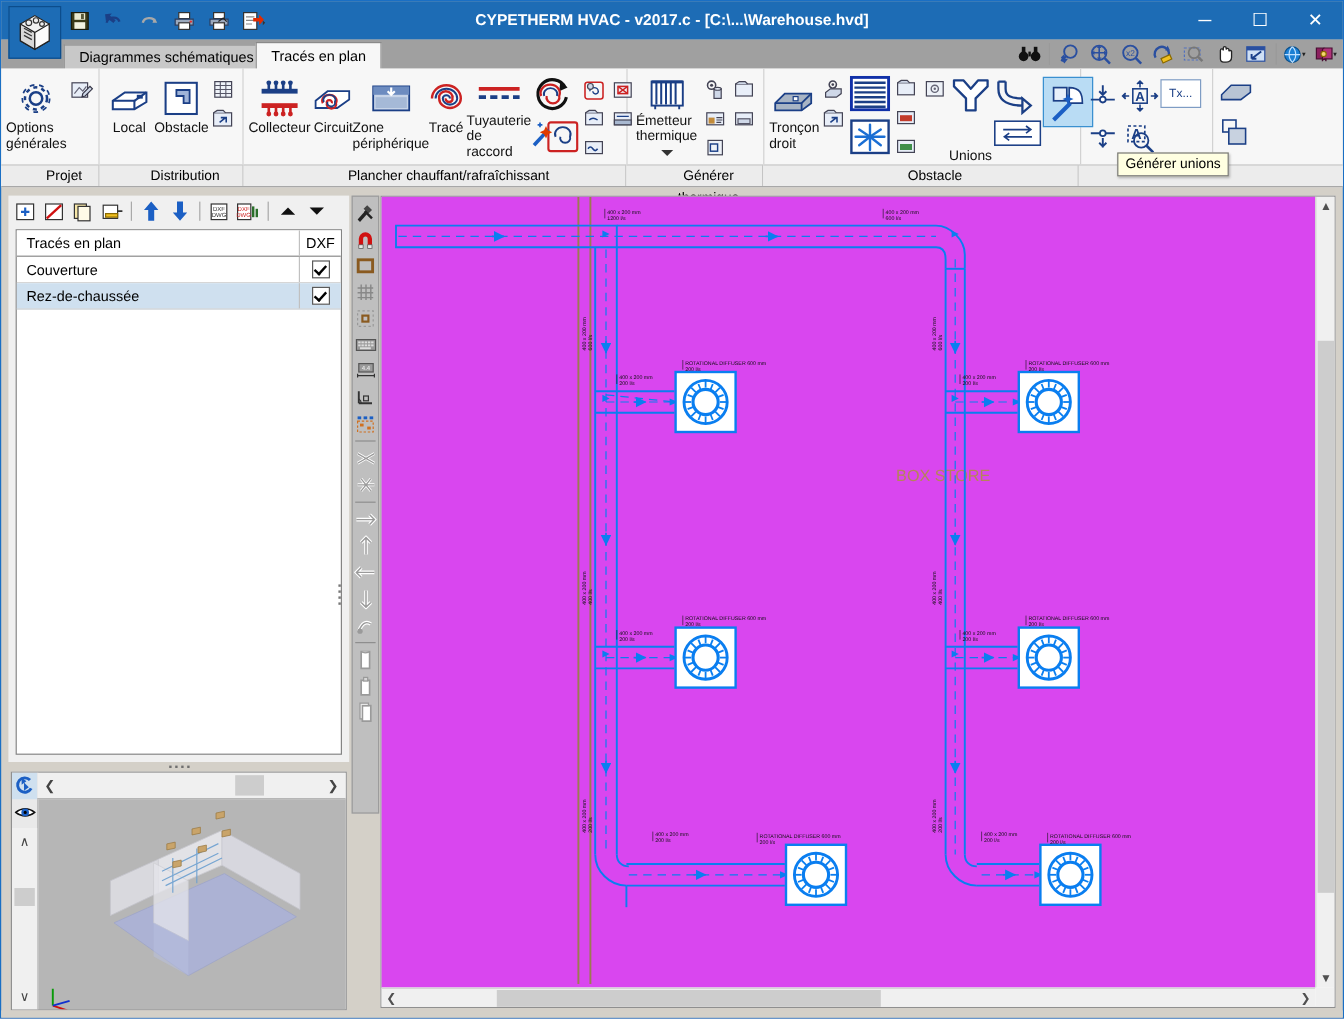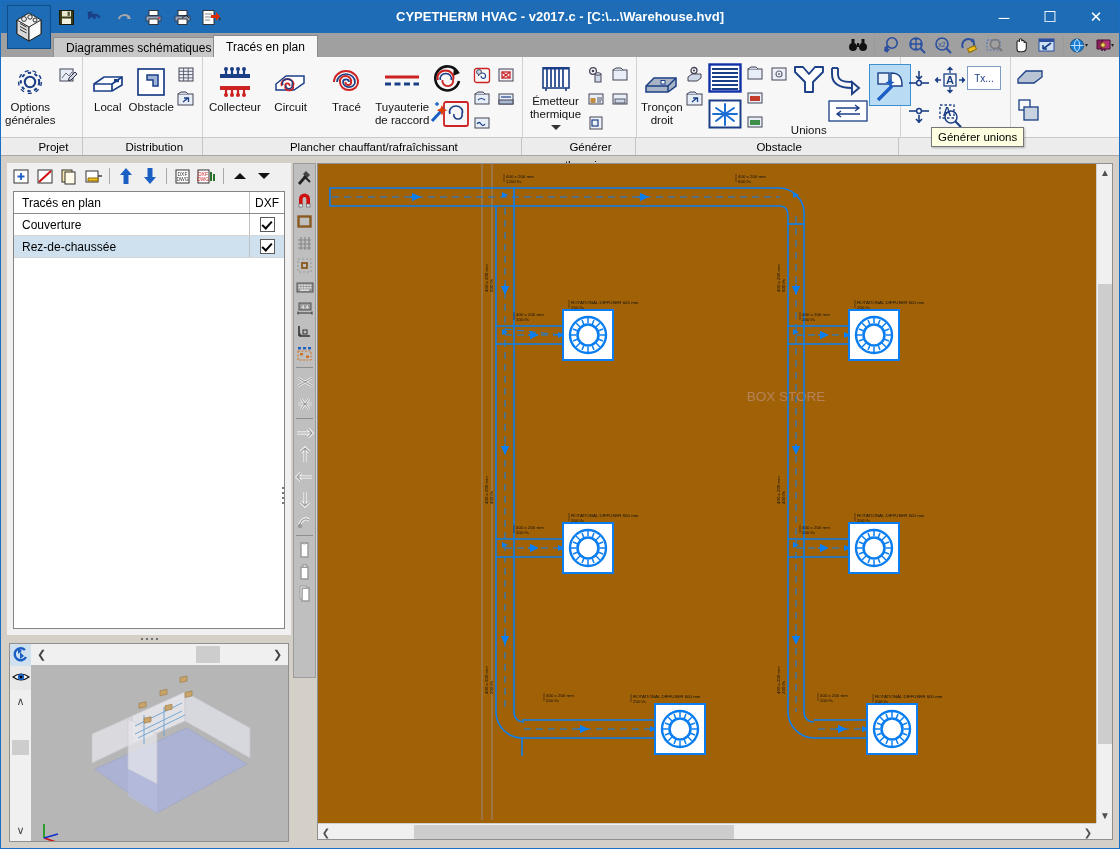--- a/index.html
+++ b/index.html
@@ -44,21 +44,21 @@
   .groups{position:absolute;left:0;top:0;height:80px;display:flex;}
   .group{height:80px;border-right:1px solid #d2d2d2;display:flex;align-items:flex-start;
          padding:3px 4px 0 4px;box-sizing:border-box;position:relative;}
   .grow{position:absolute;left:0;top:80px;width:100%;height:18px;display:flex;}
   .gl{height:18px;line-height:18px;text-align:center;font-size:11.5px;
       border-right:1px solid #c4c4c4;background:#ececec;box-sizing:border-box;
       border-top:1px solid #c9c9c9;padding-left:24px;}
   .bigbtn{width:58px;height:74px;display:flex;flex-direction:column;align-items:center;
           cursor:pointer;padding-top:3px;box-sizing:border-box;}
   .bigbtn .ic{height:38px;display:flex;align-items:center;justify-content:center;}
-  .bigbtn .lb{font-size:11.5px;text-align:center;line-height:13px;color:#111;}
+  .bigbtn .lb{font-size:11.5px;line-height:13px;color:#111;}
   .smallcol{display:flex;flex-direction:column;justify-content:flex-start;padding-top:4px;gap:2px;}
   .smallbtn{width:24px;height:22px;display:flex;align-items:center;justify-content:center;cursor:pointer;}
   .tooltip{position:absolute;background:#ffffe1;border:1px solid #767676;
            font-size:11.5px;padding:3px 6px;color:#000;z-index:40;white-space:nowrap;
            box-shadow:1px 1px 2px rgba(0,0,0,.25);}
 
   
   .leftpanel{position:absolute;left:6px;top:162px;width:284px;height:472px;
              background:#f0f0f0;box-sizing:border-box;}
   .lp-toolbar{height:26px;display:flex;align-items:center;gap:2px;padding:2px 3px;box-sizing:border-box;}
@@ -103,21 +103,21 @@
           display:flex;flex-direction:column;align-items:center;padding-top:2px;}
   .vt{width:21px;height:22px;display:flex;align-items:center;justify-content:center;cursor:pointer;}
   .vtsep{width:17px;height:1px;background:#8e8e8e;margin:3px 0;}
   .vgrip{position:absolute;left:278px;top:480px;width:8px;height:28px;
          display:flex;flex-direction:column;justify-content:center;align-items:center;gap:3px;cursor:col-resize;}
   .vgrip i{width:2px;height:2px;background:#777;display:block;}
 
   
   .cadwrap{position:absolute;left:316px;top:162px;right:6px;bottom:8px;
            background:#fff;border:1px solid #8f8f8f;box-sizing:border-box;}
-  .cadcanvas{position:absolute;left:0;top:0;right:16px;bottom:16px;background:#a16207;overflow:hidden;}
+  .cadcanvas{position:absolute;left:0;top:0;right:16px;bottom:16px;background:#d946ef;overflow:hidden;}
   .cad-vscroll{position:absolute;right:0;top:0;width:16px;bottom:16px;background:#f0f0f0;
                border-left:1px solid #cfcfcf;box-sizing:border-box;}
   .cad-hscroll{position:absolute;left:0;bottom:0;right:16px;height:16px;background:#f0f0f0;
                border-top:1px solid #cfcfcf;box-sizing:border-box;}
   .sb-arrow{display:flex;align-items:center;justify-content:center;font-size:10px;color:#505050;cursor:pointer;}
   .cad-vscroll .sb-arrow{width:16px;height:16px;}
   .cad-hscroll .sb-arrow{width:16px;height:16px;position:absolute;top:0;}
   .sb-thumb{position:absolute;background:#cdcdcd;cursor:pointer;}
 
   .corner{position:absolute;right:0;bottom:0;width:16px;height:16px;background:#f0f0f0;}
@@ -393,20 +393,33 @@
             <svg width="38" height="32" viewBox="0 0 38 32">
               <path d="M4 18 L14 10 L32 10 L32 17 L22 24 L4 24 Z" fill="#fff" stroke="#1b3f86" stroke-width="1.5"></path>
               <path d="M10 20 a6 5 0 1 1 11 0 a4 3.4 0 1 1 -7.6 0 a2.2 1.8 0 1 1 4 0" fill="none" stroke="#c22" stroke-width="1.8"></path>
               <path d="M11 19 a5 4.2 0 1 1 9 0 a3.2 2.7 0 1 1 -6 0" fill="none" stroke="#1b3f86" stroke-width="1.4"></path>
             </svg>
           </div>
           <div class="lb">Circuit</div>
         </div>
         <div class="bigbtn">
           <div class="ic">
+            <svg width="36" height="32" viewBox="0 0 36 32">
+              <rect x="3" y="6" width="30" height="20" fill="#c7d4e8" stroke="#1b3f86" stroke-width="1.5"></rect>
+              <rect x="3" y="6" width="30" height="7" fill="#6d8cc0"></rect>
+              <path d="M18 7 l0 5 M15 10 l3 3 l3 -3" fill="none" stroke="#fff" stroke-width="1.8"></path>
+              <g fill="#8ea6cc">
+                  <rect x="5" y="15" width="26" height="9" opacity=".6"></rect>
+                </g>
+            </svg>
+          </div>
+          <div class="lb">Zone<br>périphérique</div>
+        </div>
+        <div class="bigbtn">
+          <div class="ic">
             <svg width="34" height="32" viewBox="0 0 34 32">
               <path d="M5 16 a12 11 0 1 1 24 0 a9 8 0 1 1 -18 0 a5.6 5 0 1 1 11 0 a2.8 2.4 0 1 1 -5.4 0" fill="none" stroke="#c22" stroke-width="2"></path>
               <path d="M8 16 a9 8 0 1 1 18 0 a6 5.2 0 1 1 -12 0 a3 2.6 0 1 1 6 0" fill="none" stroke="#1b3f86" stroke-width="1.7"></path>
             </svg>
           </div>
           <div class="lb">Tracé</div>
         </div>
         <div class="bigbtn">
           <div class="ic">
             <svg width="40" height="24" viewBox="0 0 40 24">

